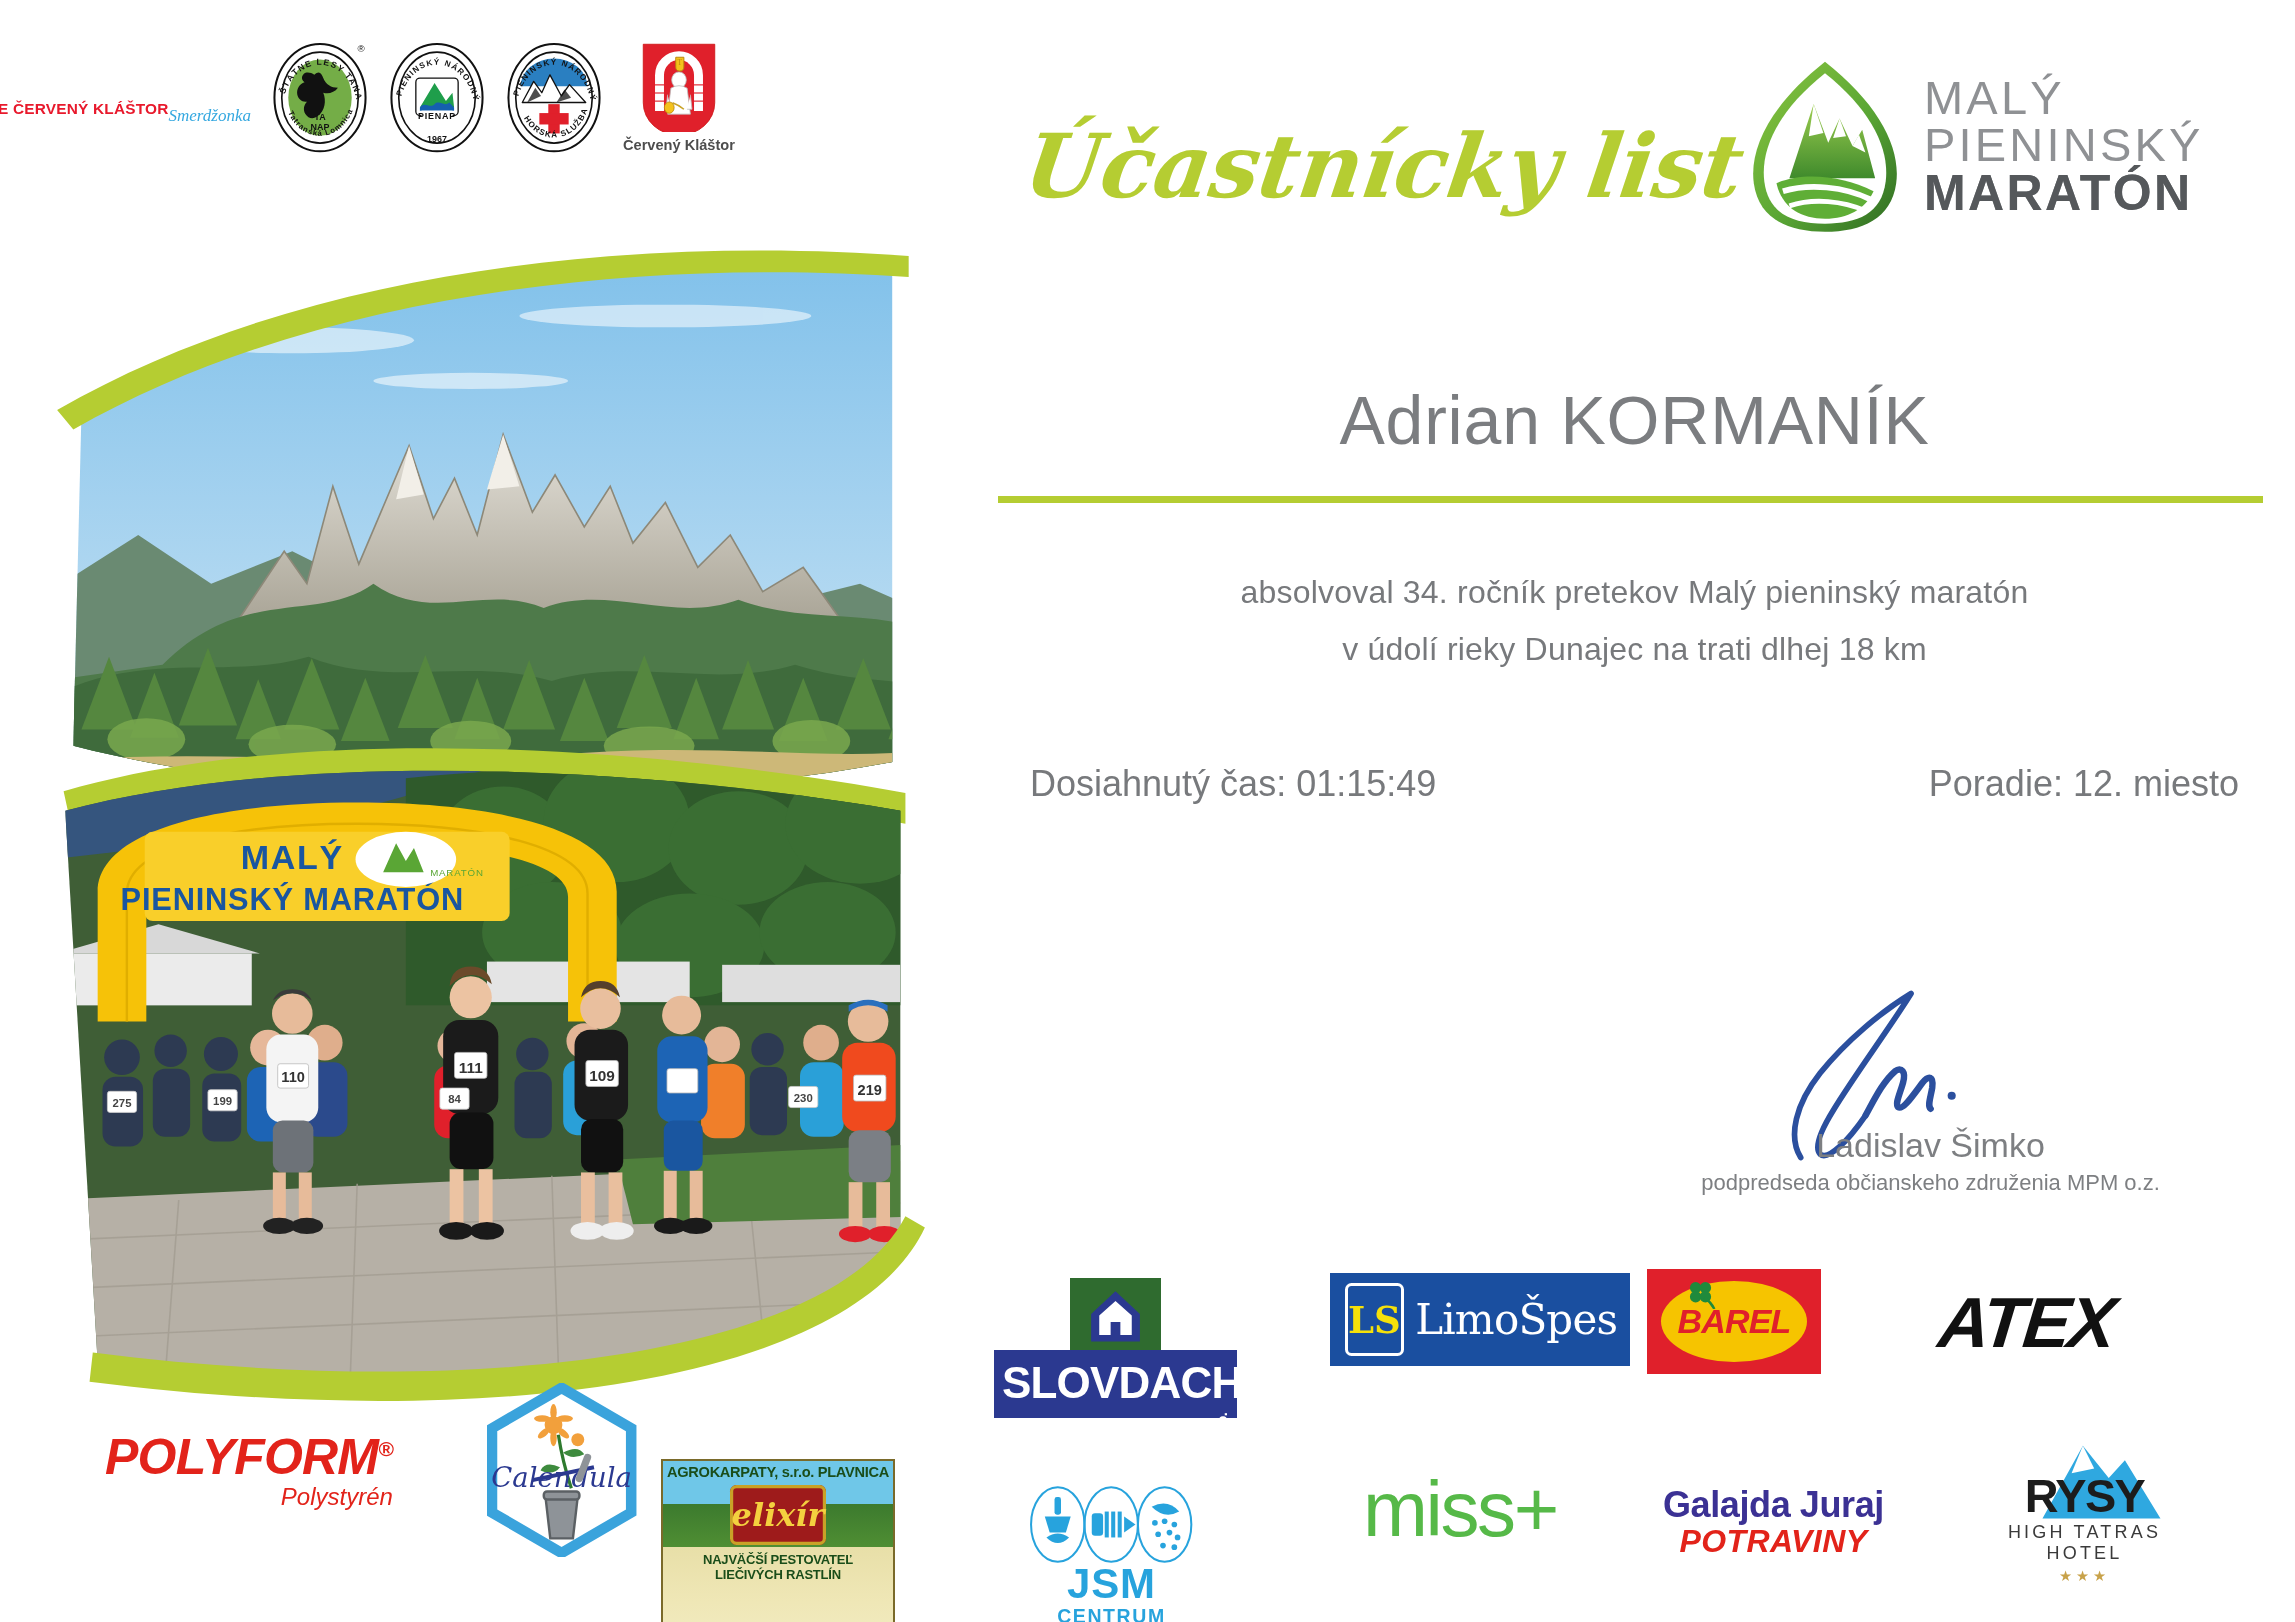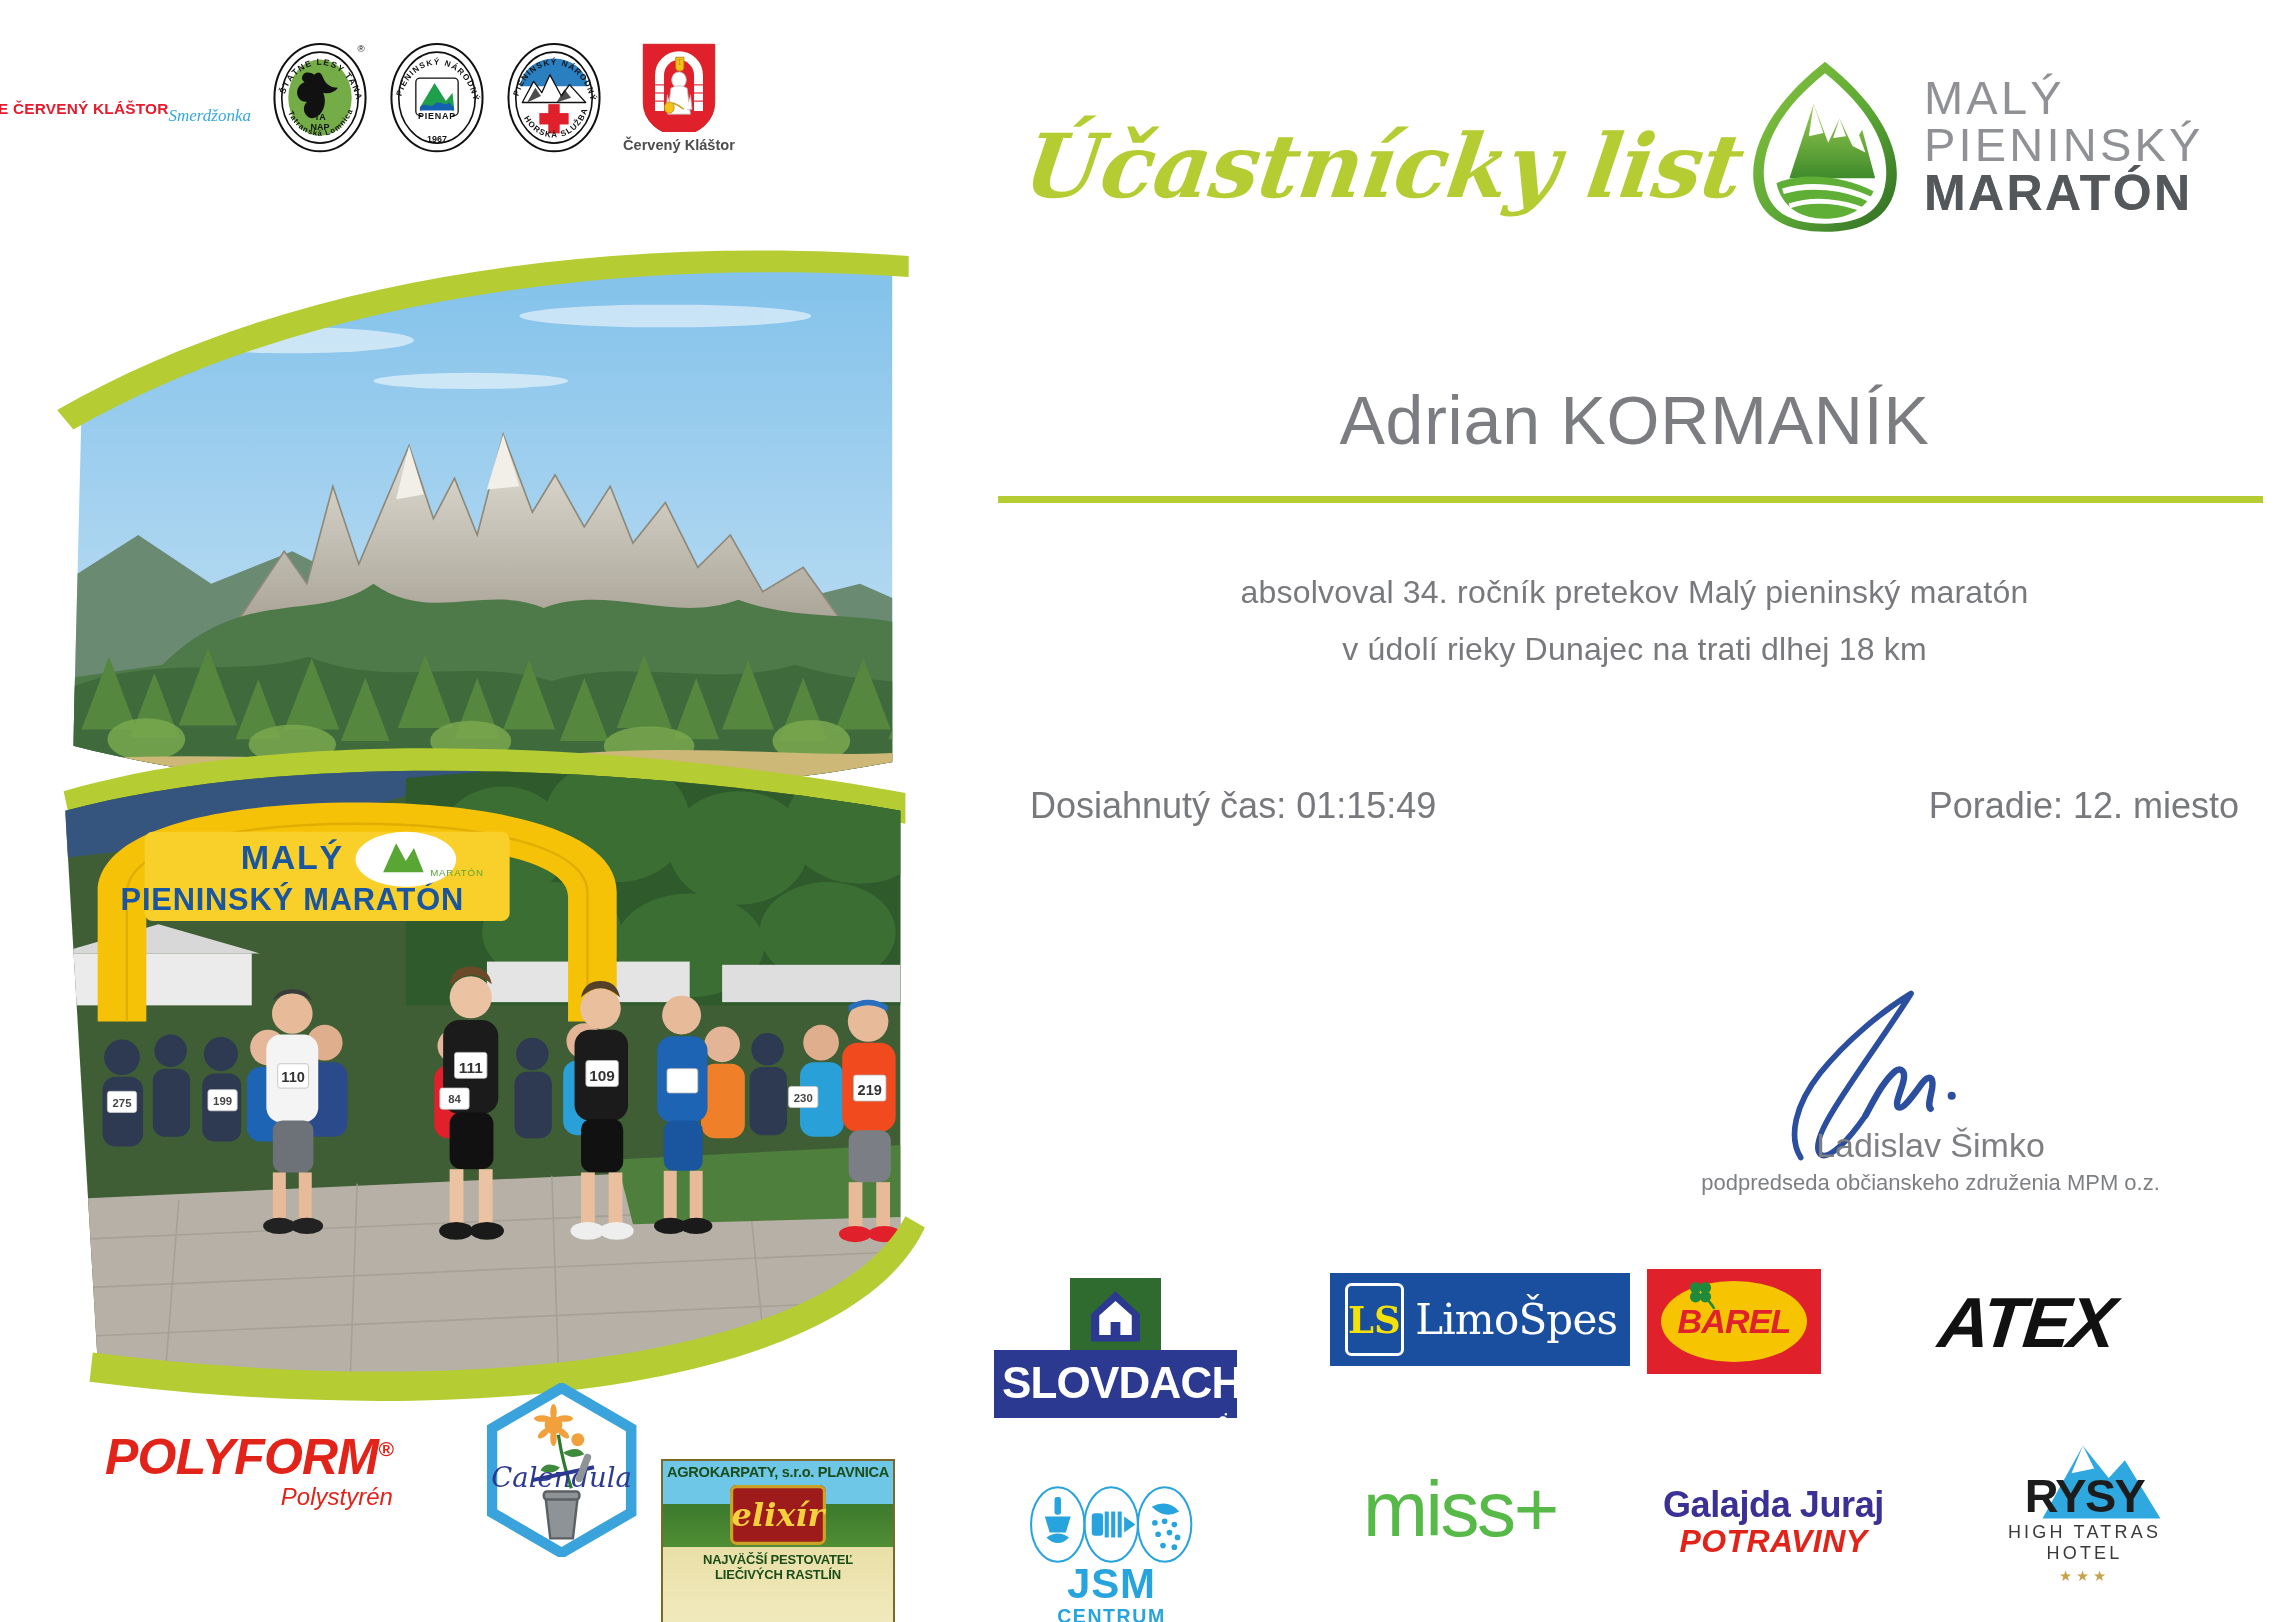--- a/index.html
+++ b/index.html
@@ -50,21 +50,21 @@
   
   .recipient{position:absolute;left:998px;top:381px;width:1273px;text-align:center;
     font-size:68px;color:#7b7d80;font-weight:400;letter-spacing:0.8px;}
   .divider{position:absolute;left:998px;top:496px;width:1265px;height:7.3px;background:#b5cd32;}
 
   .body-line{position:absolute;left:998px;width:1273px;text-align:center;
     font-size:32px;color:#77797c;letter-spacing:0.2px;}
   .body-l1{top:574px;}
   .body-l2{top:631px;}
 
-  .result-row{position:absolute;left:998px;top:785px;width:1273px;
+  .result-row{position:absolute;left:998px;top:763px;width:1273px;
     display:flex;justify-content:space-between;padding:0 32px;box-sizing:border-box;
     font-size:36px;color:#77797c;}
 
   
   .sig-block{position:absolute;left:1614px;top:1006px;width:633px;text-align:center;}
   .sig-svg{position:absolute;left:138px;top:-24px;width:276px;height:187px;}
   .sig-name{position:relative;font-size:34px;color:#7d7f82;margin-top:120px;}
   .sig-role{position:relative;font-size:22px;color:#7d7f82;margin-top:4.9px;}
 
   

